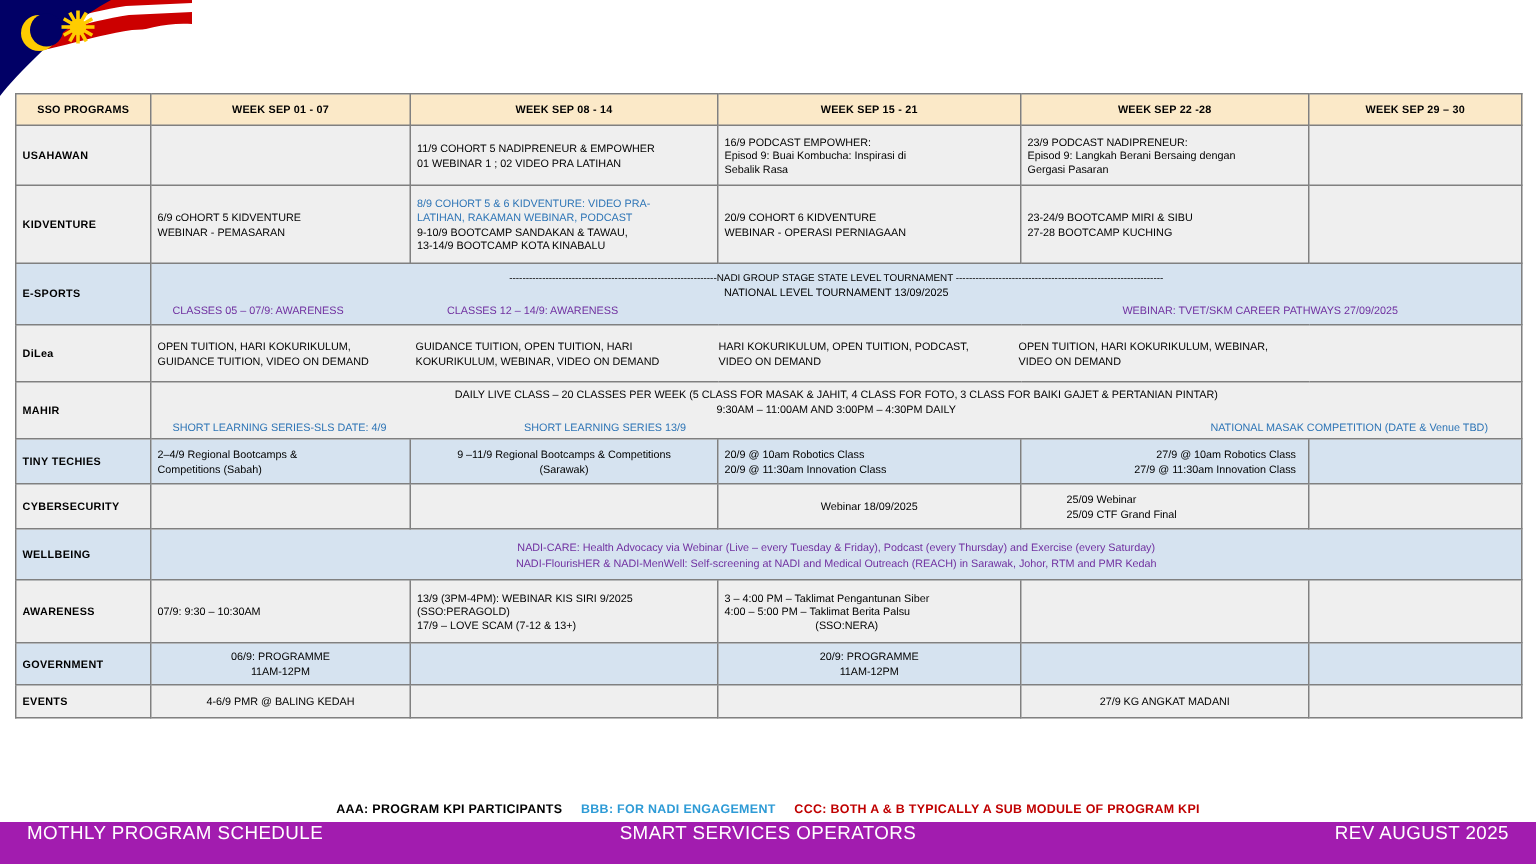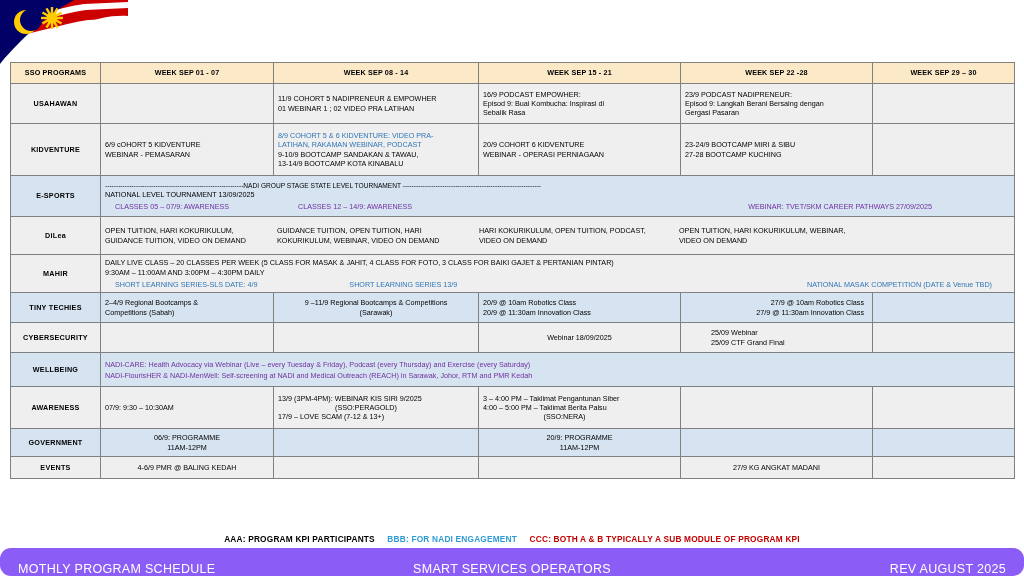--- a/index.html
+++ b/index.html
@@ -55,31 +55,31 @@
     font-size:7.4px;
     font-weight:bold;
     letter-spacing:.15px;
     height:21px;
     border:1px solid #7F6000;
   }
   thead th.first{ font-size:7.2px; }
 
   td.rowlabel{
     font-weight:bold; font-size:7.4px; letter-spacing:.25px;
-    padding-left:8px; text-align:center;
+    padding-left:8px; text-align:left;
   }
   tr.alt-white td{ background:#EFEFEF; }
   tr.alt-white td.rowlabel{ background:#EFEFEF; }
   tr.alt-blue  td{ background:#D6E3F0; }
   tr.alt-blue  td.rowlabel{ background:#D6E3F0; }
 
   .blue-t{ color:#2E75B6; }
   .purple-t{ color:#7030A0; }
   .ctr{ text-align:center; }
-  .span-center{ text-align:left; }
+  .span-center{ text-align:center; }
   .three-col{ display:flex; width:100%; }
   .three-col > div{ font-size:7.2px; line-height:9.2px; }
 
   
   .dilea-flex{ display:flex; width:100%; }
   .dilea-flex > div{ font-size:7.2px; line-height:9.4px; padding-right:6px; }
 
   
   .legend{
     position:absolute; left:0; top:534px; width:1024px;
@@ -87,26 +87,25 @@
     font-size:8.3px; font-weight:bold;
     letter-spacing:.2px;
   }
   .legend .aaa{ color:#000; }
   .legend .bbb{ color:#2E9BD6; margin-left:10px; }
   .legend .ccc{ color:#C00000; margin-left:10px; }
 
   
   .footer{
     position:absolute; left:0; bottom:0; width:1024px; height:28px;
-    background:#8b5cf6;
+    background:#a21caf;
     color:#ffffff;
-    display:flex; align-items:flex-end;
+    display:flex; align-items:flex-start;
     font-size:12.5px;
     letter-spacing:.3px;
-    border-radius:11px;
   }
   .footer .f-left{ position:absolute; left:18px; }
   .footer .f-mid{ width:100%; text-align:center; }
   .footer .f-right{ position:absolute; right:18px; }
 </style>
 </head>
 <body>
 
 <div id="page">
 
@@ -301,21 +300,21 @@
           <div class="span-center purple-t" style="line-height:11px">NADI-CARE: Health Advocacy via Webinar (Live – every Tuesday &amp; Friday), Podcast (every Thursday) and Exercise (every Saturday)</div>
           <div class="span-center purple-t" style="line-height:11px">NADI-FlourisHER &amp; NADI-MenWell: Self-screening at NADI and Medical Outreach (REACH) in Sarawak, Johor, RTM and PMR Kedah</div>
         </td>
       </tr>
 
       <tr class="alt-white" style="height:42px">
         <td class="rowlabel">AWARENESS</td>
         <td>07/9: 9:30 – 10:30AM</td>
         <td>
           <div>13/9     (3PM-4PM): WEBINAR KIS SIRI 9/2025</div>
-          <div style="text-align:center;padding-right:20px">(SSO:PERAGOLD)</div>
+          <div style="text-align:left;padding-right:20px">(SSO:PERAGOLD)</div>
           <div>17/9 – LOVE SCAM (7-12 &amp; 13+)</div>
         </td>
         <td class="purple-t">
           <div>3 – 4:00 PM – Taklimat Pengantunan Siber</div>
           <div>4:00 – 5:00 PM – Taklimat Berita Palsu</div>
           <div style="text-align:center;padding-right:30px">(SSO:NERA)</div>
         </td>
         <td></td>
         <td></td>
       </tr>

